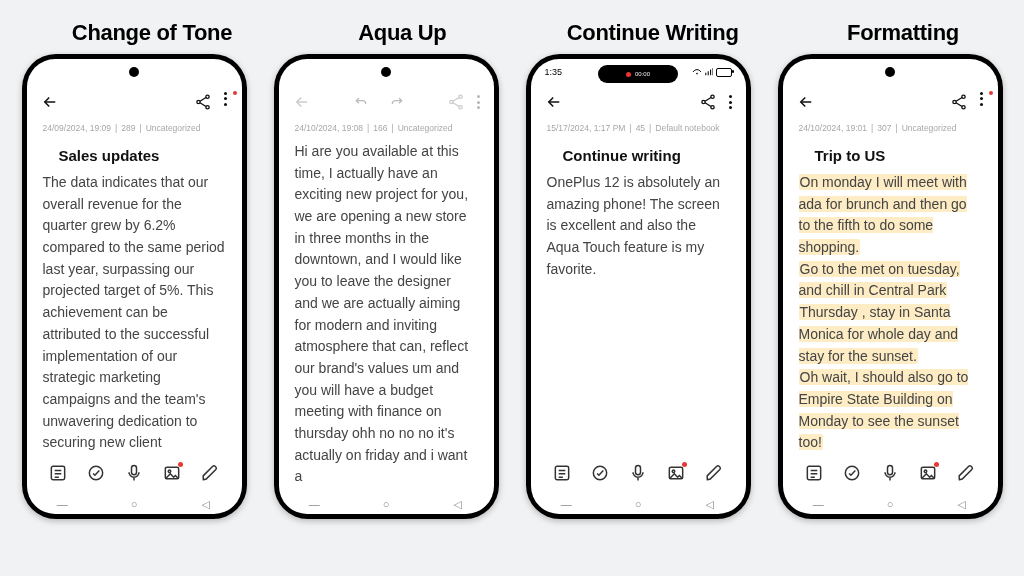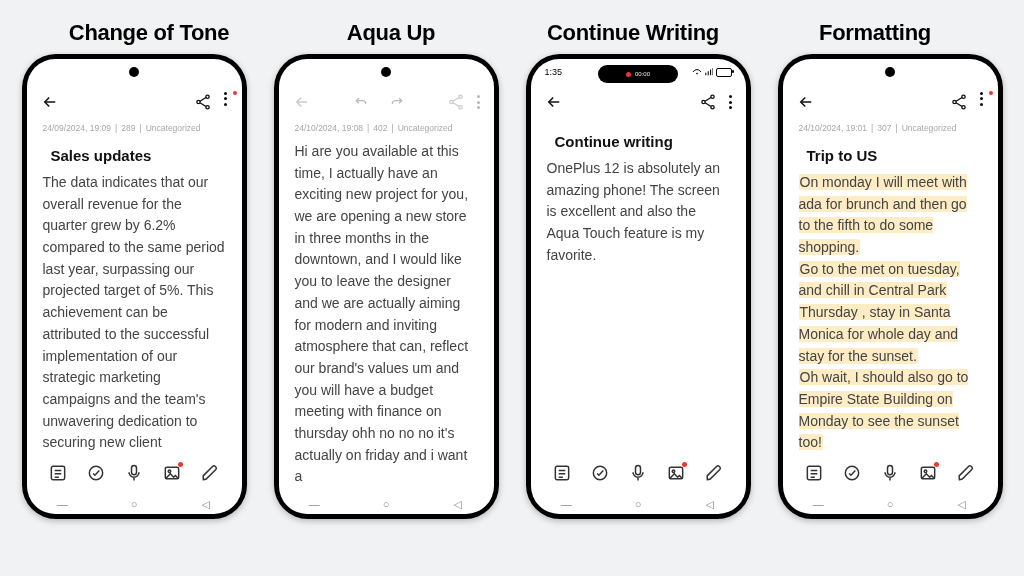--- a/index.html
+++ b/index.html
@@ -13,22 +13,23 @@
     overflow: hidden;
   }
   .stage {
     width: 1024px;
     height: 576px;
     display: flex;
     flex-direction: column;
   }
   .labels {
     display: flex;
-    justify-content: center;
+    justify-content: space-between;
     padding: 20px 0 8px;
+    margin-left: 31px;
   }
   .label {
     font-size: 22px;
     font-weight: 800;
     color: #000;
     width: 242px;
     text-align: center;
     letter-spacing: -0.3px;
   }
   .phones {
@@ -123,21 +124,21 @@
     color: #a7a7a7;
     font-size: 8.5px;
   }
   .meta .sep{padding:0 4px;}
   .content {
     padding: 8px 16px 0;
     flex: 1;
     overflow: hidden;
   }
   h3.title {
-    margin: 6px 8px 8px;
+    margin: 6px 16px 8px;
     font-size: 15px;
     font-weight: 700;
     color: #111;
   }
   .body {
     font-size: 14px;
     line-height: 1.55;
     color: #444;
   }
   .body .hl {
@@ -320,21 +321,21 @@
                 </svg>
             </div>
             <div class="kebab" style="opacity:.3">
                 <span></span>
                 <span></span>
                 <span></span>
               </div>
           </div>
         </div>
         <div class="meta">
-          <span>24/10/2024, 19:08</span><span class="sep">|</span><span>402</span><span class="sep">|</span><span>Uncategorized</span>
+          <span>24/10/2024, 19:08</span><span class="sep">|</span><span>166</span><span class="sep">|</span><span>Uncategorized</span>
         </div>
         <div class="content" style="display:flex;flex-direction:column;">
           <div class="body" style="flex:0 0 auto;">Hi are you available at this time,  I actually have an exciting new project for you,  we are opening a new store in three months in the downtown,  and I would like you to leave the designer and we are actually aiming for modern and inviting atmosphere that can,  reflect our brand's values um and you will have a budget meeting with finance on thursday ohh no no no it's actually on friday and i want a</div>
           <div class="recrow">
             <span class="cancel">Cancel</span>
             <span class="chinese">
                 <span>Central</span> 
                 <svg width="8" height="8" viewBox="0 0 10 10">
                   <path d="M1 3l4 4 4-4" fill="none" stroke="#d4a300" stroke-width="1.5"></path>
                 </svg>
@@ -495,20 +496,23 @@
                   <path d="M8 11l8-5M8 13l8 5"></path>
                 </svg>
             </div>
             <div class="kebab">
                 <span></span>
                 <span></span>
                 <span></span>
               </div>
           </div>
         </div>
+        <div class="meta">
+          <span>15/17/2024, 1:17 PM</span><span class="sep">|</span><span>45</span><span class="sep">|</span><span>Default notebook</span>
+        </div>
         <div class="content">
           <h3 class="title">Continue writing</h3>
           <div class="body">OnePlus 12 is absolutely an amazing phone! The screen is excellent and also the Aqua Touch feature is my favorite.</div>
         </div>
         <div class="toolbar" id="tb3">
             <div class="tb-ico"><svg viewBox="0 0 24 24" fill="none" stroke="currentColor" stroke-width="1.8">
                 <rect x="4" y="4" width="16" height="16" rx="2"></rect>
                 <path d="M8 9h8M8 13h8M8 17h5"></path>
               </svg></div>
             <div class="tb-ico"><svg viewBox="0 0 24 24" fill="none" stroke="currentColor" stroke-width="1.8">

